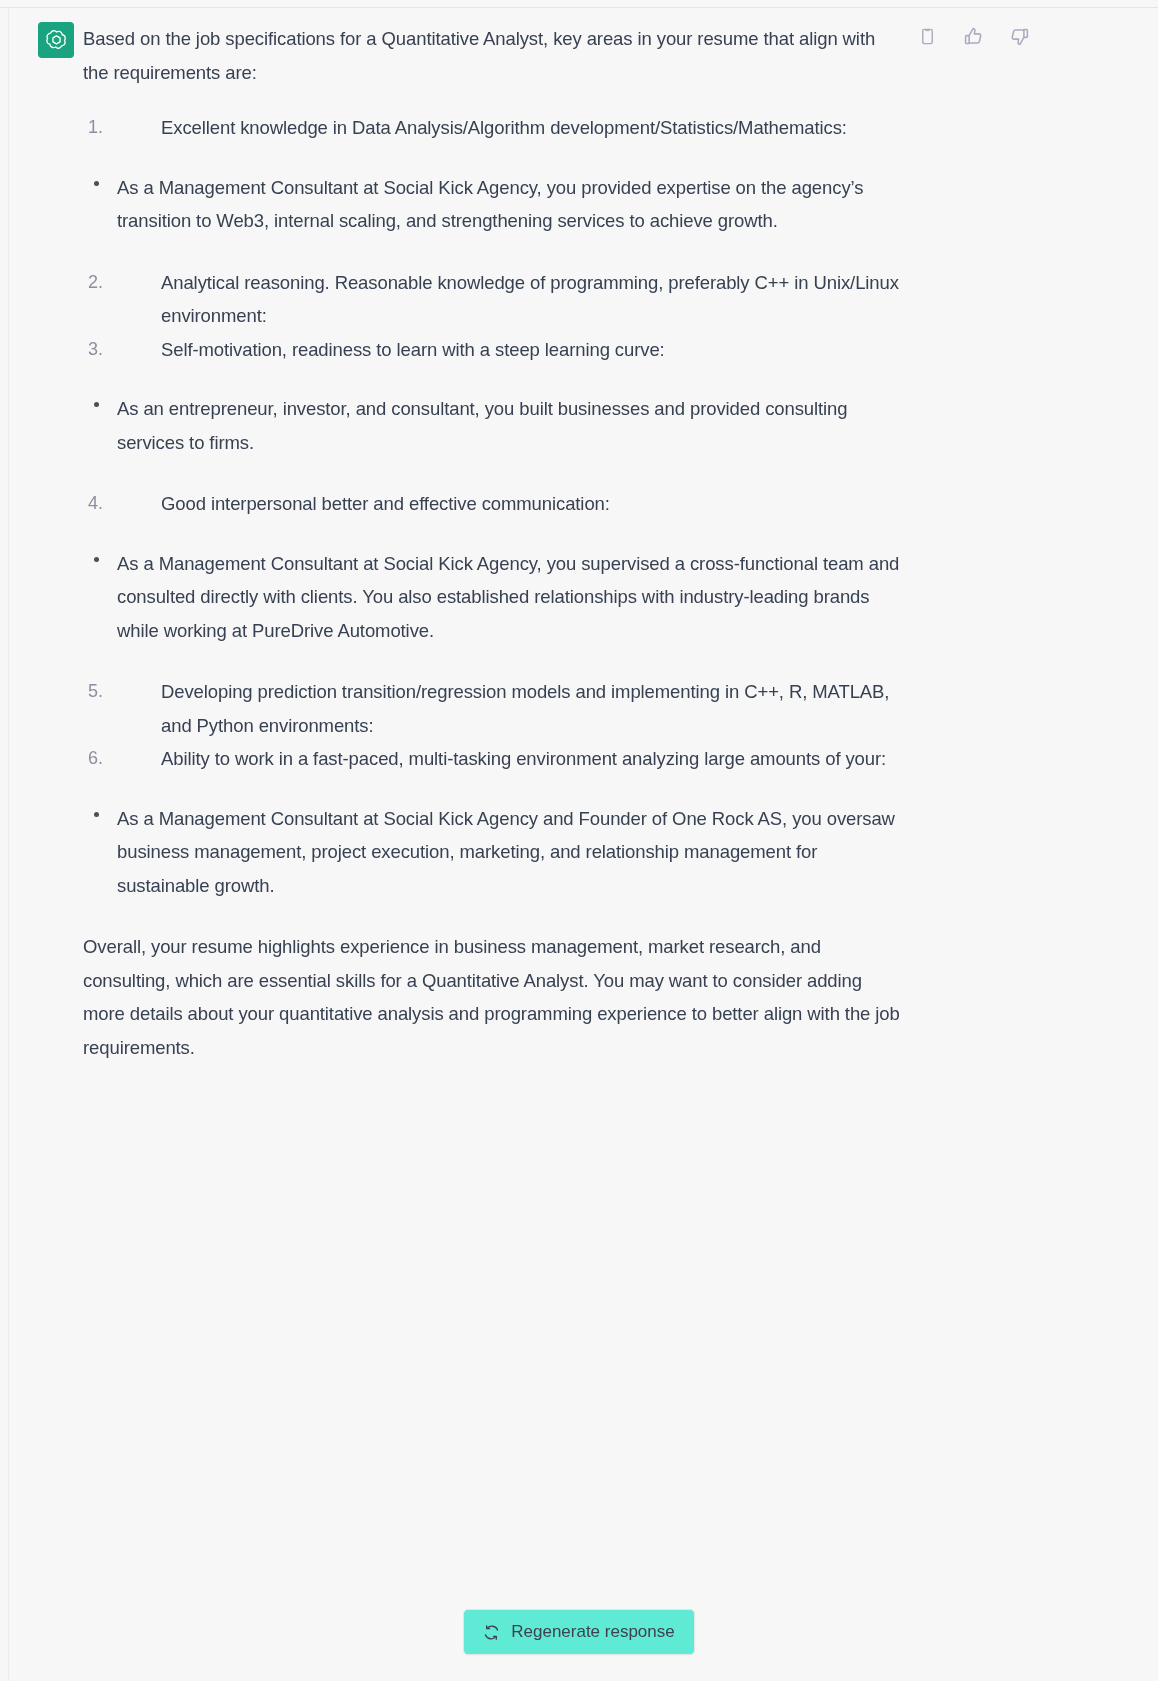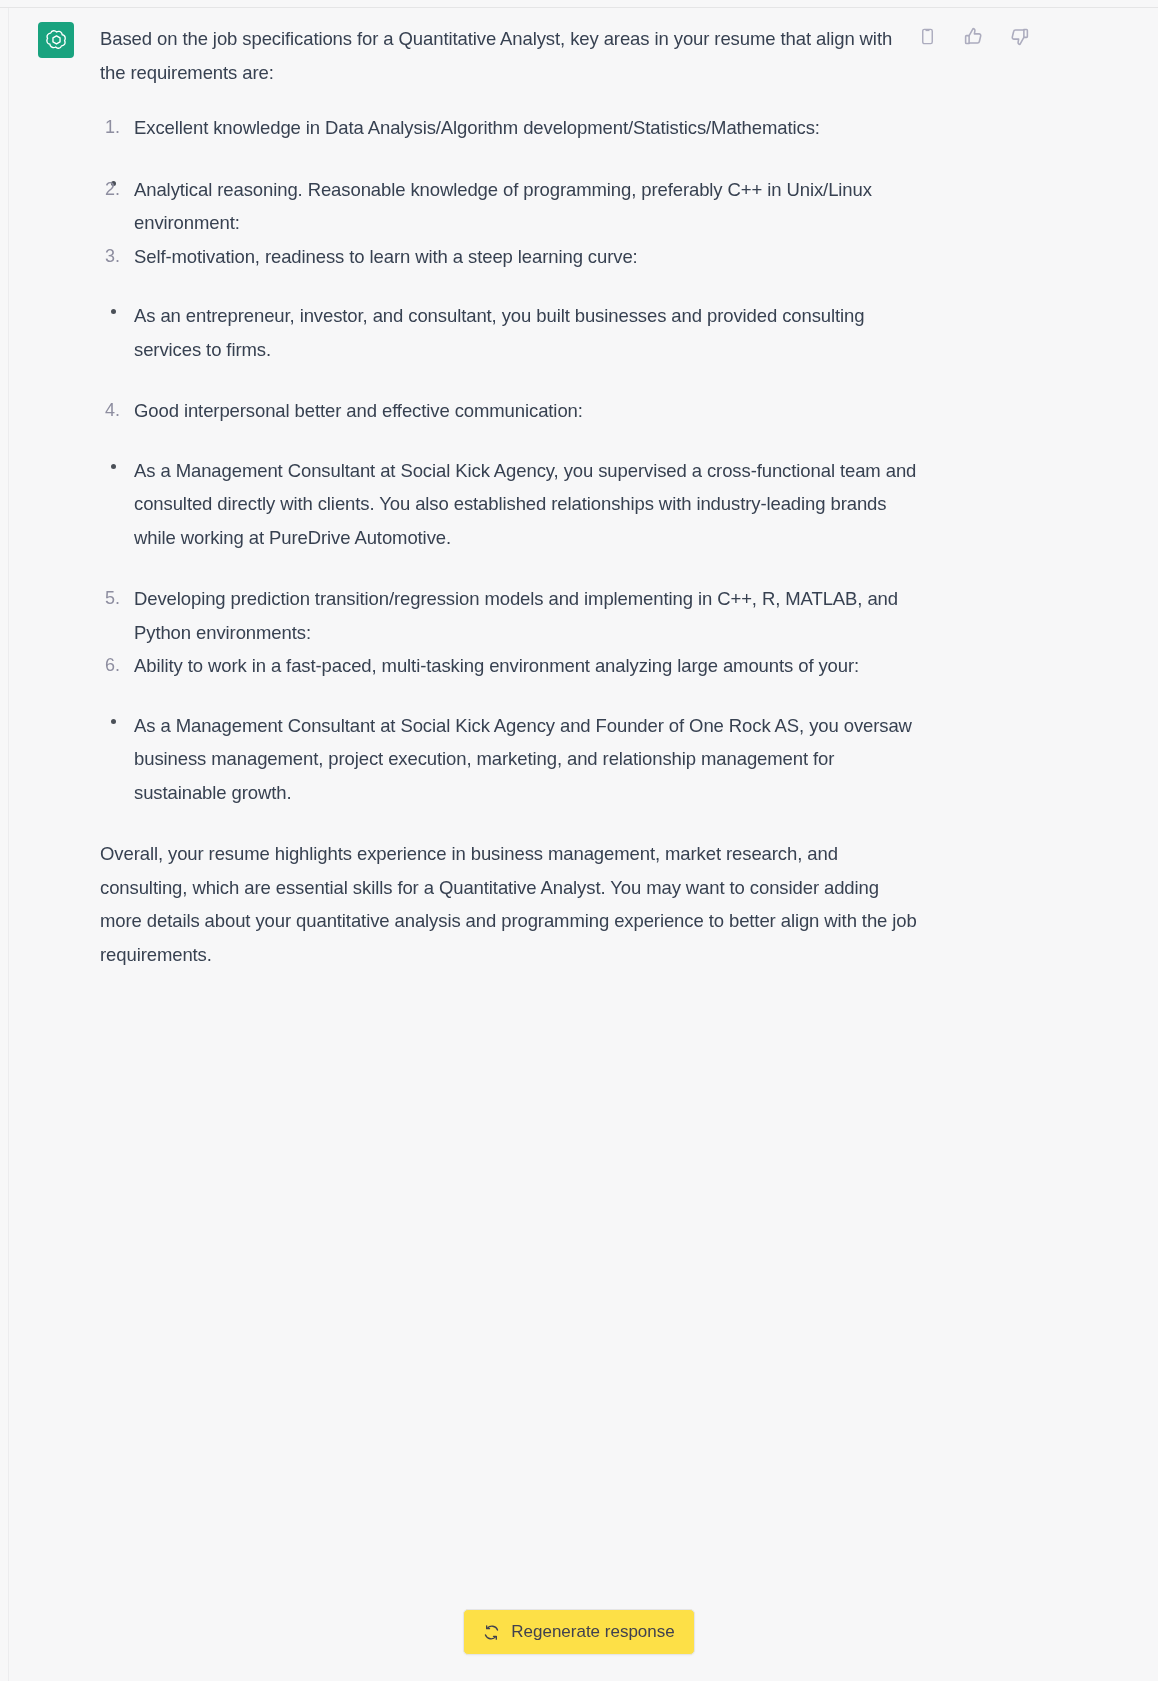--- a/index.html
+++ b/index.html
@@ -83,21 +83,21 @@
     border: none;
     padding: 0;
     cursor: pointer;
   }
   .action-btn svg { display: block; }
 
   
   .content {
     position: absolute;
     top: 14px;
-    left: 91px;
+    left: 74px;
     width: 820px;
     color: #374151;
     font-size: 18.5px;
     line-height: 33.5px;
     letter-spacing: -0.1px;
   }
 
   .content p {
     margin: 0 0 22px 0;
   }
@@ -115,20 +115,21 @@
   }
   ol.numlist > li .num {
     position: absolute;
     left: 5px;
     top: 0;
     color: #8E8EA0;
     font-size: 18px;
   }
   ol.numlist > li .li-text {
     display: block;
+    margin-left: 44px;
   }
 
   ul.bullets {
     list-style: none;
     margin: 26px 0 28px 0;
     padding: 0;
   }
   ul.bullets > li {
     position: relative;
     padding-left: 34px;
@@ -150,21 +151,21 @@
     top: 1609px;
     left: 0;
     width: 1158px;
     display: flex;
     justify-content: center;
   }
   .regen-btn {
     display: inline-flex;
     align-items: center;
     gap: 11px;
-    background: #fde047;
+    background: #5eead4;
     border: 1px solid #E5E5E6;
     border-radius: 5px;
     padding: 12px 19px;
     color: #40414F;
     font-size: 17px;
     font-family: "Liberation Sans", sans-serif;
     cursor: pointer;
     box-shadow: 0 1px 2px rgba(0,0,0,0.03);
   }
   .regen-btn svg { display: block; color: #40414F; }
@@ -220,20 +221,21 @@
 
       <ol class="numlist">
         <li>
           <span class="num">1.</span>
           <span class="li-text">Excellent knowledge in Data Analysis/Algorithm development/Statistics/Mathematics:</span>
         </li>
       </ol>
       <ul class="bullets">
         <li>
           <span class="dot"></span>
+          <span>As a Management Consultant at Social Kick Agency, you provided expertise on the agency’s transition to Web3, internal scaling, and strengthening services to achieve growth.</span>
         </li>
       </ul>
 
       <ol class="numlist">
         <li>
           <span class="num">2.</span>
           <span class="li-text">Analytical reasoning. Reasonable knowledge of programming, preferably C++ in Unix/Linux environment:</span>
         </li>
       </ol>
 

